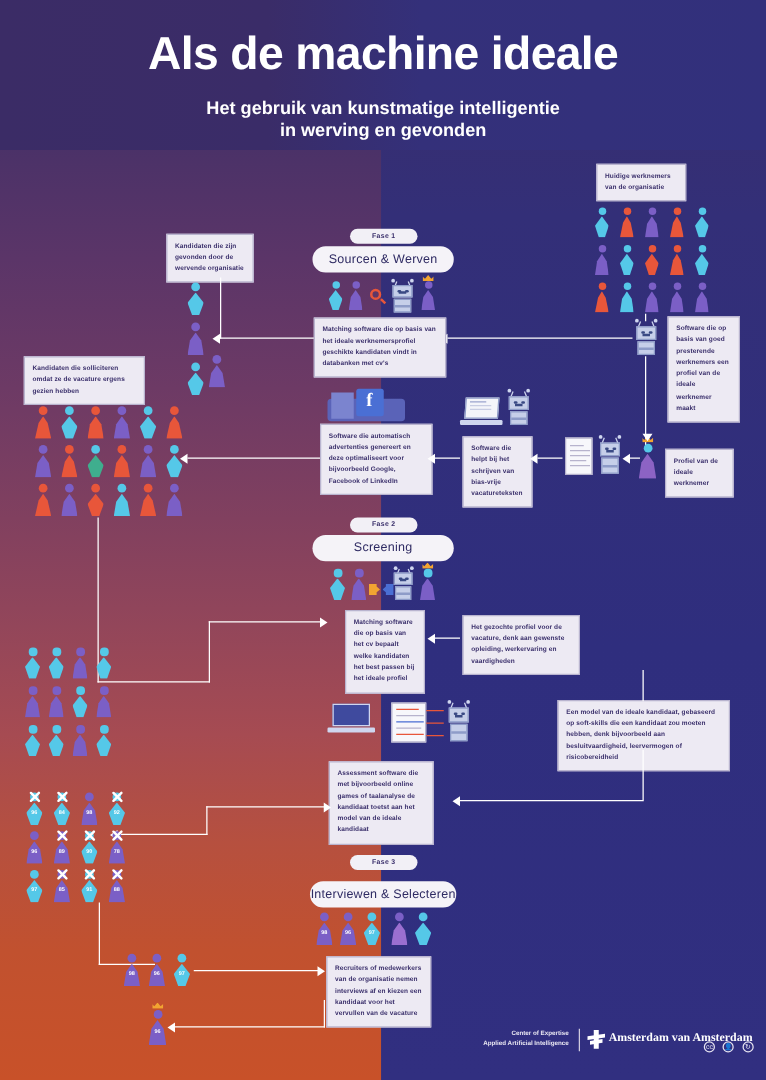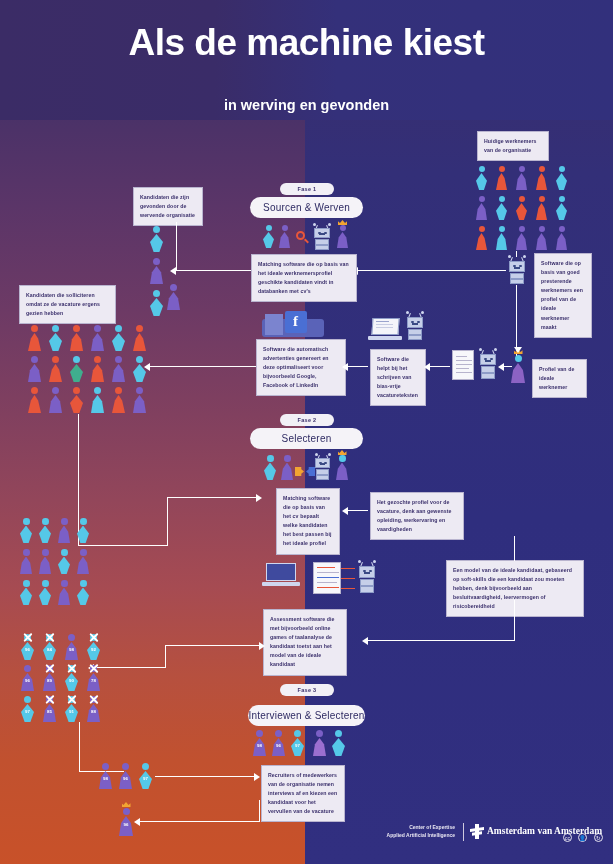--- a/index.html
+++ b/index.html
@@ -138,23 +138,23 @@
 </head>
 <body>
 
 <div id="poster">
 
   <div class="bg-right"></div>
   <div class="bg-left"></div>
   <div class="bg-right-tint"></div>
   <div class="bg-header"></div>
 
-  <div class="title">Als de machine kiest</div>
+  <div class="title">Als de machine ideale</div>
   <div class="subtitle">
-    <br>
+    <span>Het gebruik van kunstmatige intelligentie</span><br>
     <span>in werving en gevonden</span>
   </div>
 
   <div class="pill-small" style="left:280px; top:183px; width:54px;">Fase 1</div>
   <div class="pill-big" style="left:250px; top:197px; width:113px;">Sourcen &amp; Werven</div>
 
   <div class="tbox" style="left:477px; top:131px; width:72px;">Huidige werknemers van de organisatie</div>
 
   <div>
 
@@ -443,21 +443,21 @@
     <div class="person" style="left:133px; top:387px; width:13px; height:26px;">
       <div class="head" style="left:3px; top:0; width:7px; height:7px; background:#7b5fc6;"></div>
       <div class="body" style="left:0; top:8px; width:13px; height:18px; background:#7b5fc6; clip-path:polygon(50% 0%,85% 35%,100% 100%,0% 100%,15% 35%);"></div>
     </div>
   </div>
 
   <div class="line hline" style="left:150px; top:366px; width:106px;"></div>
   <div class="arrow arr-l" style="left:144px; top:363px;"></div>
 
   <div class="pill-small" style="left:280px; top:414px; width:54px;">Fase 2</div>
-  <div class="pill-big" style="left:250px; top:428px; width:113px;">Selecteren</div>
+  <div class="pill-big" style="left:250px; top:428px; width:113px;">Screening</div>
 
   <div class="line vline" style="left:78px; top:414px; height:132px;"></div>
   <div class="line hline" style="left:78px; top:545px; width:90px;"></div>
   <div class="line vline" style="left:167px; top:497px; height:49px;"></div>
   <div class="line hline" style="left:167px; top:497px; width:90px;"></div>
   <div class="arrow arr-r" style="left:256px; top:494px;"></div>
 
   <div class="person" style="left:264px; top:455px; width:12px; height:25px;">
     <div class="head" style="left:3px; top:0; width:6.5px; height:6.5px; background:#55c8e8;"></div>
     <div class="body" style="left:0; top:7.5px; width:12px; height:17.5px; background:#55c8e8; clip-path:polygon(50% 0%,100% 45%,72% 100%,28% 100%,0% 45%);"></div>

